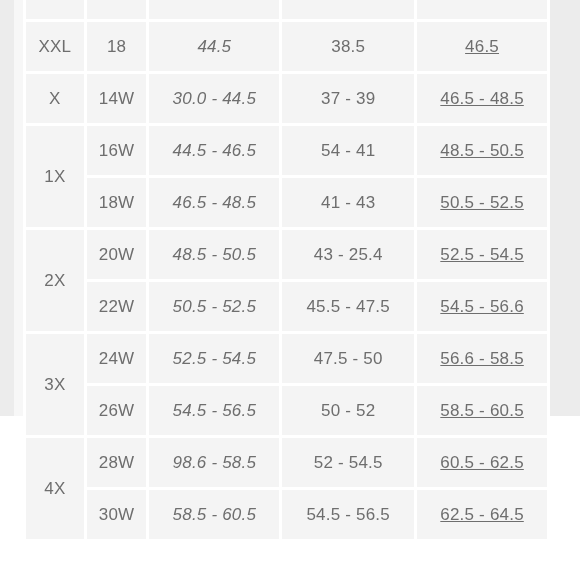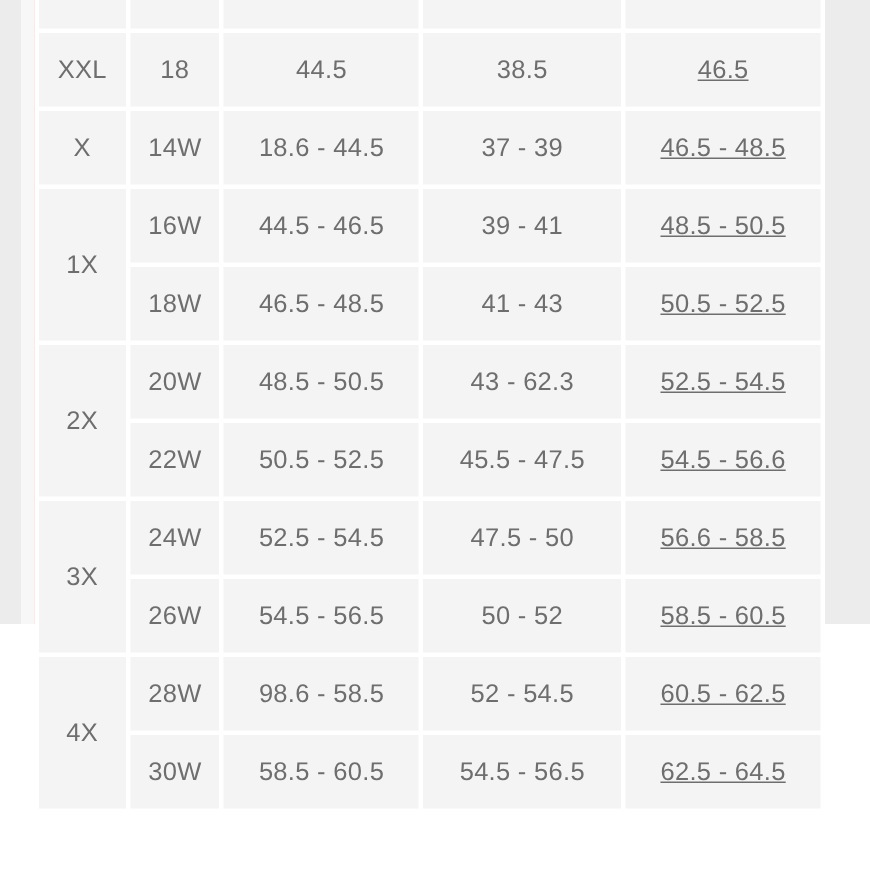--- a/index.html
+++ b/index.html
@@ -66,21 +66,21 @@
     vertical-align: middle;
     height: 49px;
     padding: 0;
     border: none;
     white-space: nowrap;
     letter-spacing: 0.2px;
   }
 
   td.col-size    { width: 56px;  }
   td.col-numeric { width: 58px;  }
-  td.col-a       { width: 126px; }
+  td.col-a       { width: 126px; font-style: italic; }
   td.col-b       { width: 128px; }
   td.col-c       { width: 126px; text-decoration: underline; }
 
   
   td.size-merged { vertical-align: middle; }
 
   
   tr.partial td { height: 26px; }
 </style>
 </head>
@@ -105,42 +105,42 @@
           <tr>
             <td class="col-size size-merged" rowspan="1">XXL</td>
             <td class="col-numeric">18</td>
             <td class="col-a">44.5</td>
             <td class="col-b">38.5</td>
             <td class="col-c">46.5</td>
           </tr>
           <tr>
             <td class="col-size size-merged" rowspan="1">X</td>
             <td class="col-numeric">14W</td>
-            <td class="col-a">18.6 - 44.5</td>
+            <td class="col-a">30.0 - 44.5</td>
             <td class="col-b">37 - 39</td>
             <td class="col-c">46.5 - 48.5</td>
           </tr>
           <tr>
             <td class="col-size size-merged" rowspan="2">1X</td>
             <td class="col-numeric">16W</td>
             <td class="col-a">44.5 - 46.5</td>
-            <td class="col-b">39 - 41</td>
+            <td class="col-b">54 - 41</td>
             <td class="col-c">48.5 - 50.5</td>
           </tr>
           <tr>
             <td class="col-numeric">18W</td>
             <td class="col-a">46.5 - 48.5</td>
             <td class="col-b">41 - 43</td>
             <td class="col-c">50.5 - 52.5</td>
           </tr>
           <tr>
             <td class="col-size size-merged" rowspan="2">2X</td>
             <td class="col-numeric">20W</td>
             <td class="col-a">48.5 - 50.5</td>
-            <td class="col-b">43 - 62.3</td>
+            <td class="col-b">43 - 25.4</td>
             <td class="col-c">52.5 - 54.5</td>
           </tr>
           <tr>
             <td class="col-numeric">22W</td>
             <td class="col-a">50.5 - 52.5</td>
             <td class="col-b">45.5 - 47.5</td>
             <td class="col-c">54.5 - 56.6</td>
           </tr>
           <tr>
             <td class="col-size size-merged" rowspan="2">3X</td>

